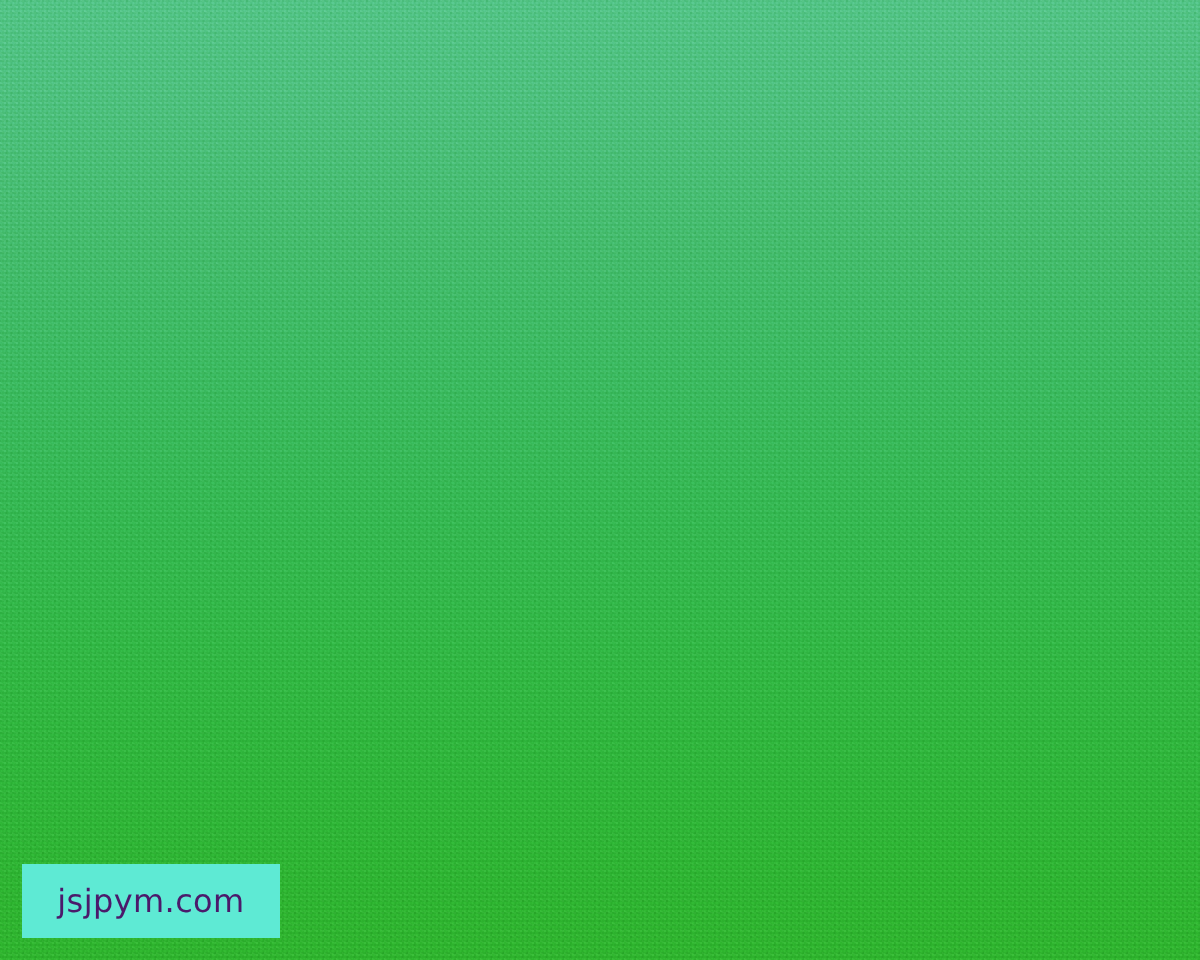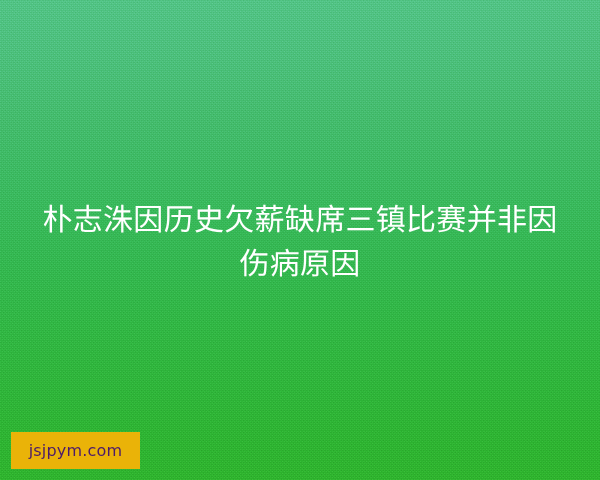--- a/index.html
+++ b/index.html
@@ -121,21 +121,21 @@
     word-break: break-all;
   }
 
   
   .watermark {
     position: absolute;
     left: 11px;
     top: 432px;
     width: 129px;
     height: 37px;
-    background: #eab308;
+    background: #5eead4;
     display: flex;
     align-items: center;
     justify-content: center;
     box-sizing: border-box;
   }
 
   .watermark-text {
     color: #4B1A6B;
     font-family: "DejaVu Sans", "Liberation Sans", sans-serif;
     font-size: 16px;
@@ -149,21 +149,18 @@
 <body>
 
 <div class="card">
 
   <div class="bg-gradient"></div>
 
   <div class="bg-noise"></div>
 
   <div class="bg-noise-fine"></div>
 
-  <div class="headline-wrap">
-    <h1 class="headline">朴志洙因历史欠薪缺席三镇比赛并非因伤病原因</h1>
-  </div>
 
   <div class="watermark">
     <span class="watermark-text">jsjpym.com</span>
   </div>
 
 </div>
 
 </body></html>

